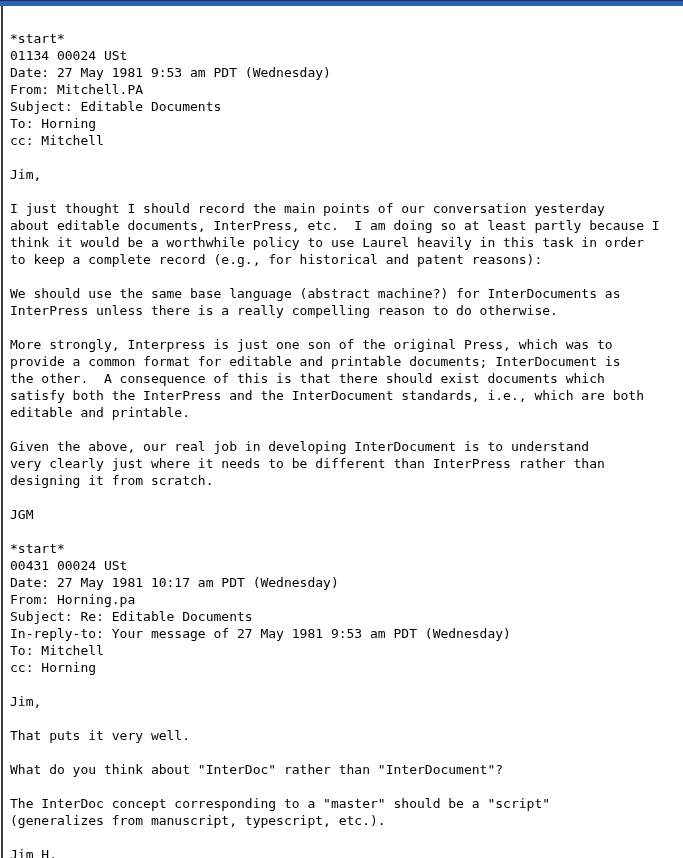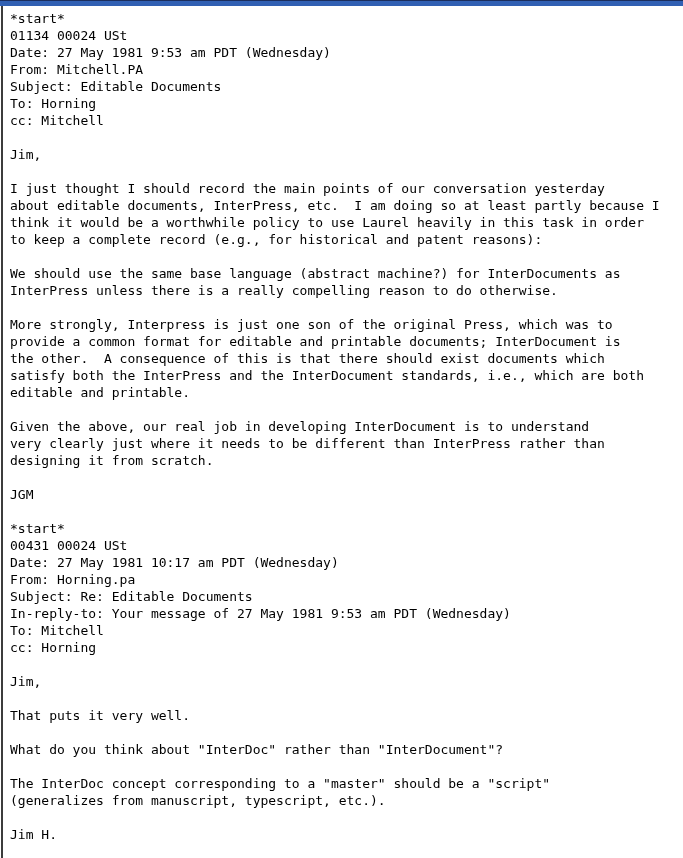--- a/index.html
+++ b/index.html
@@ -34,21 +34,21 @@
     bottom: 0;
     background: #3c3c3c;
   }
   .text-content {
     position: absolute;
     top: 6px;
     left: 3px;
     right: 0;
     bottom: 0;
     margin: 0;
-    padding: 4px 6px 0 7px;
+    padding: 24px 6px 0 7px;
     font-family: "DejaVu Sans Mono", "Liberation Mono", monospace;
     font-size: 13px;
     line-height: 17px;
     color: #000000;
     white-space: pre;
     overflow: hidden;
   }
 </style>
 </head>
 <body>

